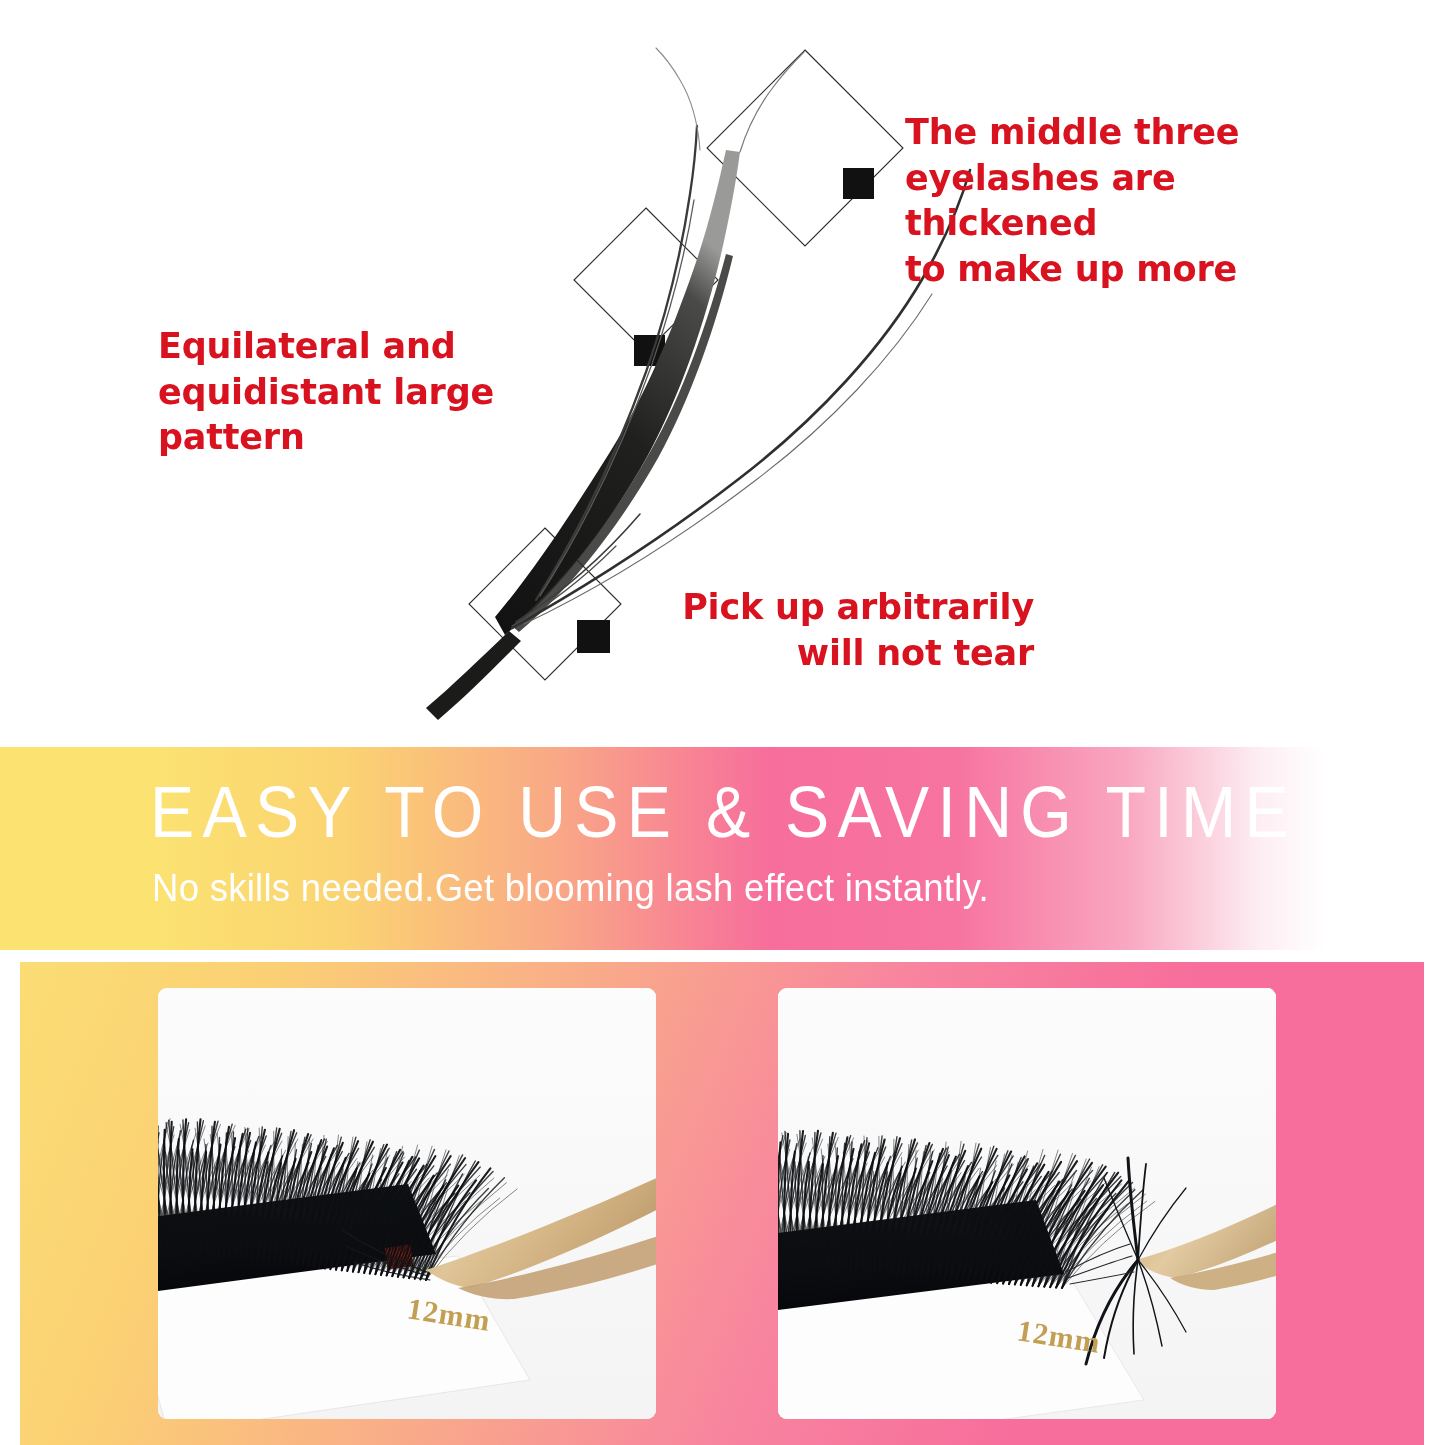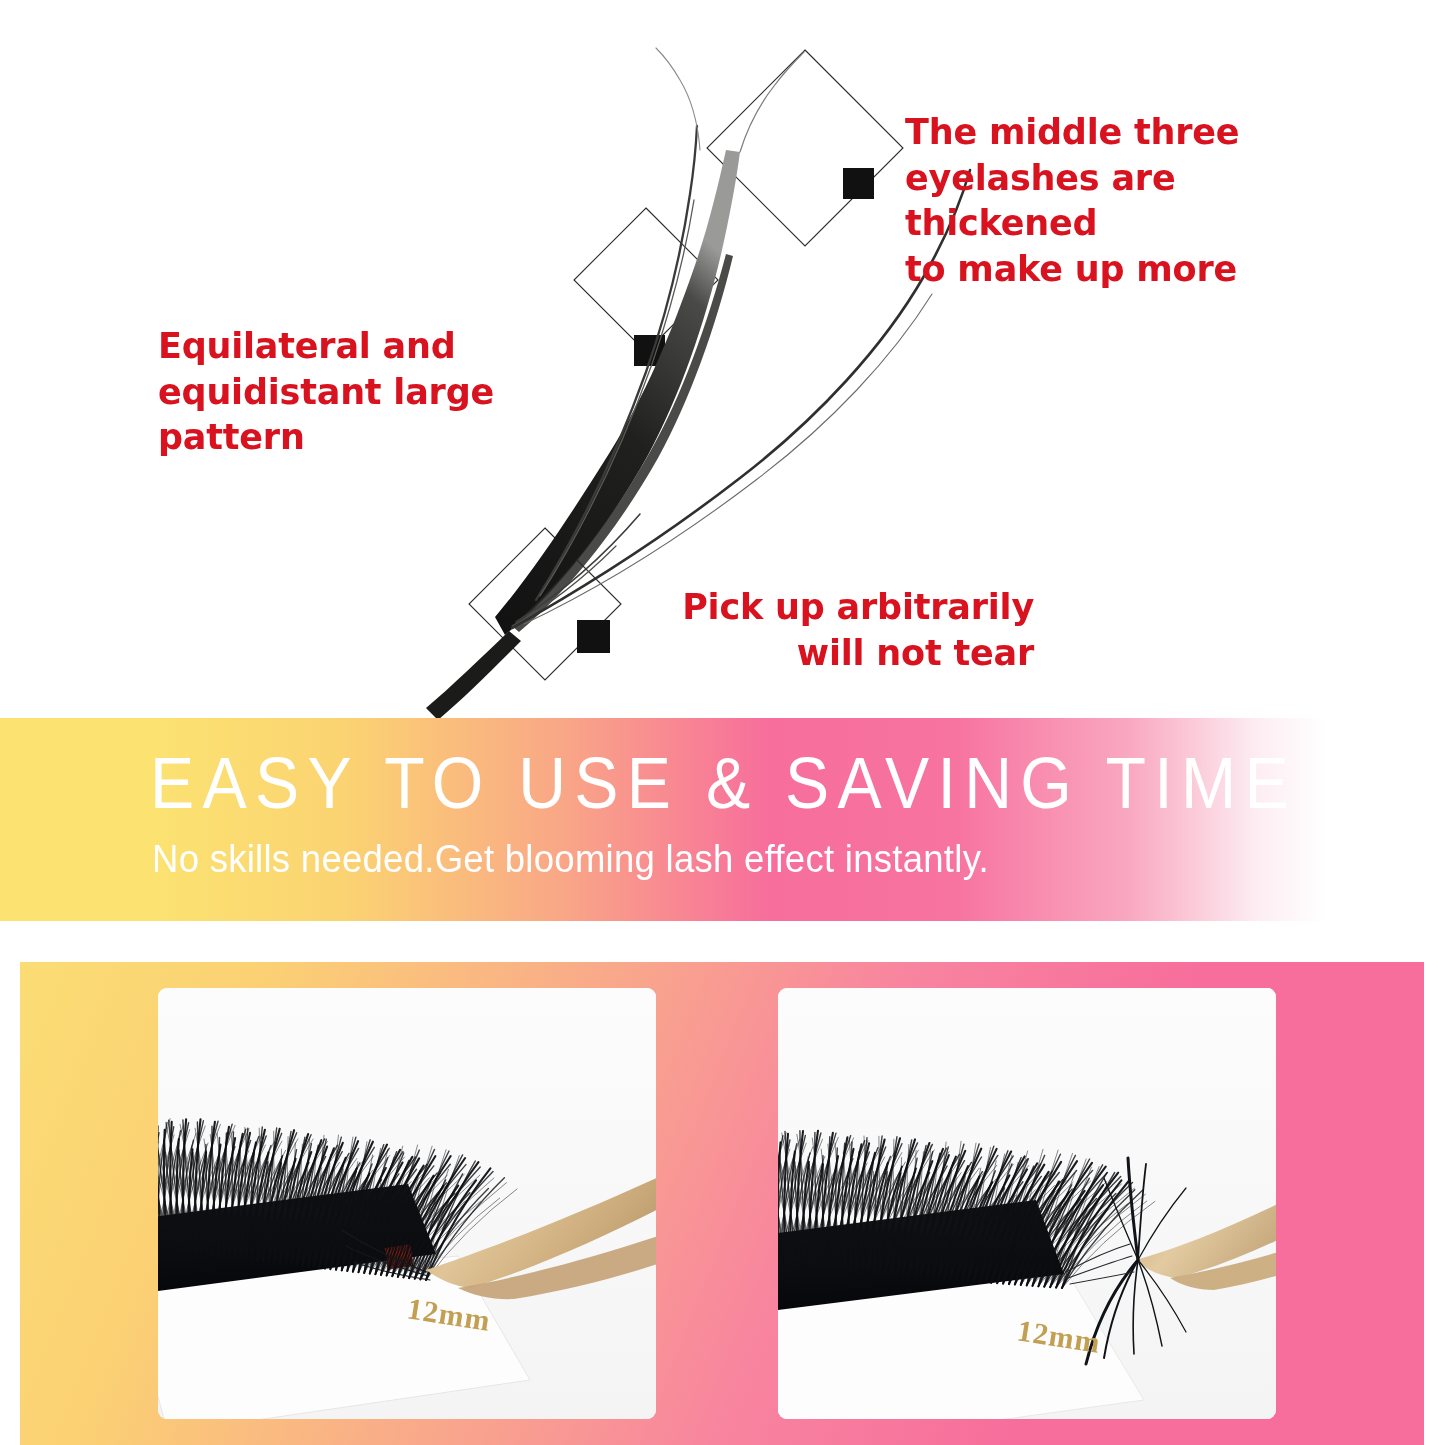--- a/index.html
+++ b/index.html
@@ -41,21 +41,21 @@
     letter-spacing: -0.2px;
     white-space: pre-line;
   }
   #callout-middle-three  { left: 905px; top: 110px;  width: 450px; }
   #callout-equilateral   { left: 158px; top: 312px;  width: 470px; margin-top: 12px; }
   #callout-pick-up       { left: 634px; top: 585px;  width: 400px; text-align: right; }
 
   
   #banner {
     position: absolute;
-    left: 0; top: 718px;
+    left: 0; top: 747px;
     width: 1326px;
     height: 203px;
     background: linear-gradient(90deg,
         #fbe271 0%,
         #fbe271 12%,
         #fbd372 26%,
         #f9a886 42%,
         #f76e9c 58%,
         #f773a0 72%,
         #f9a7c0 85%,

